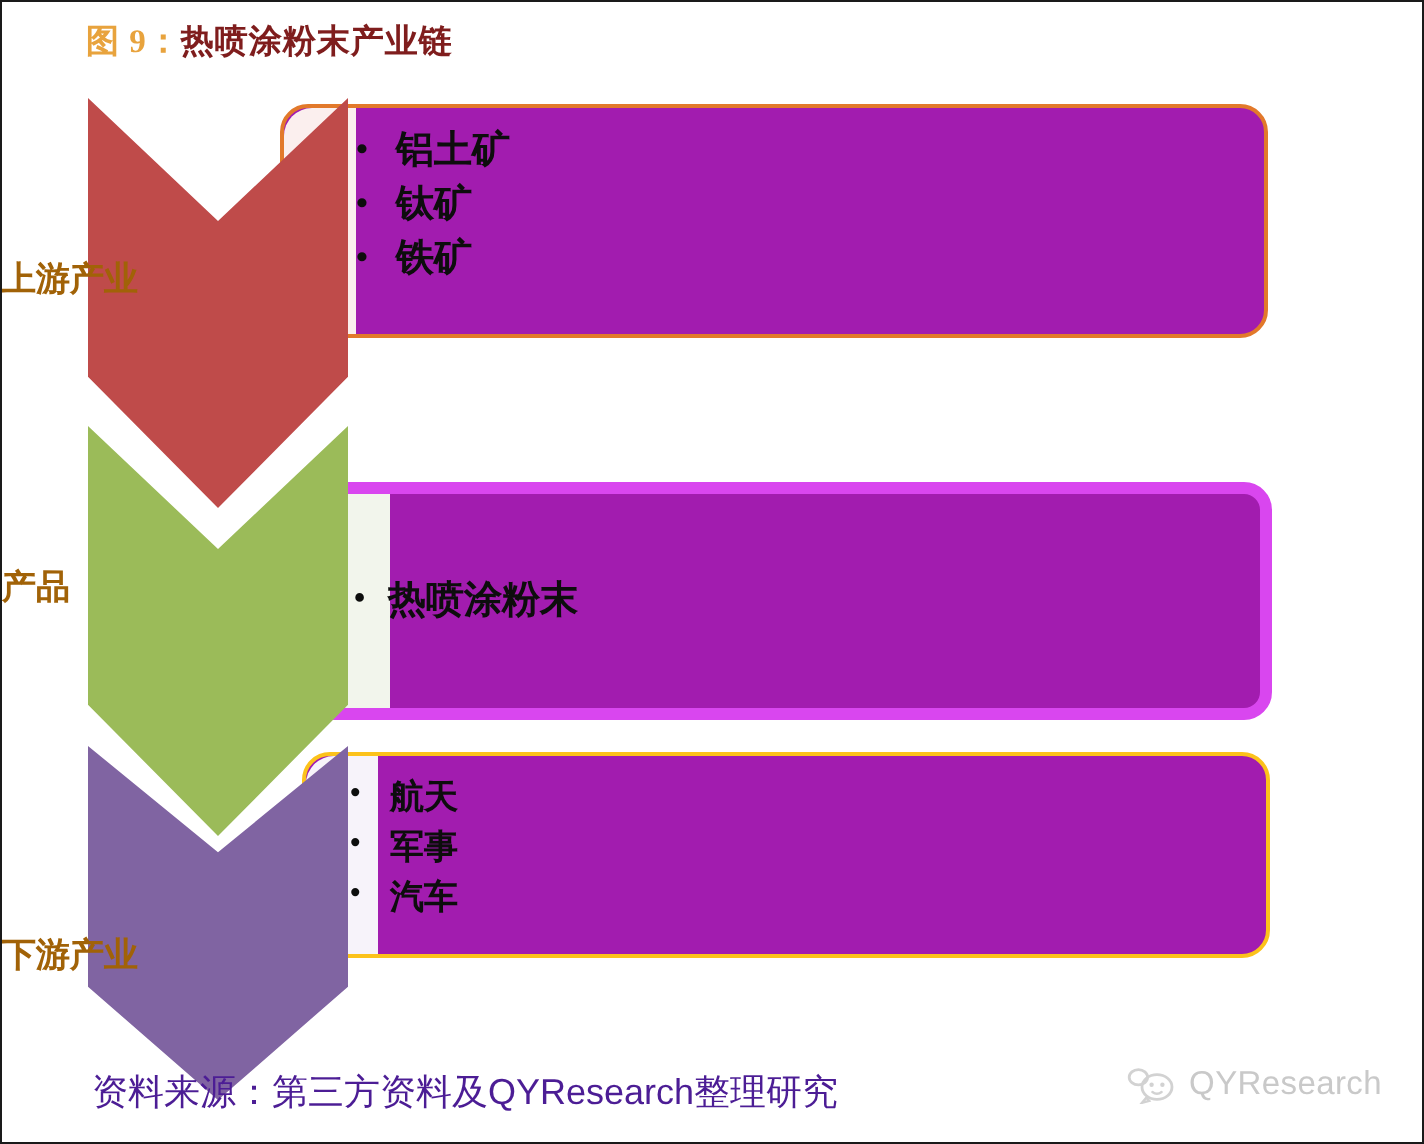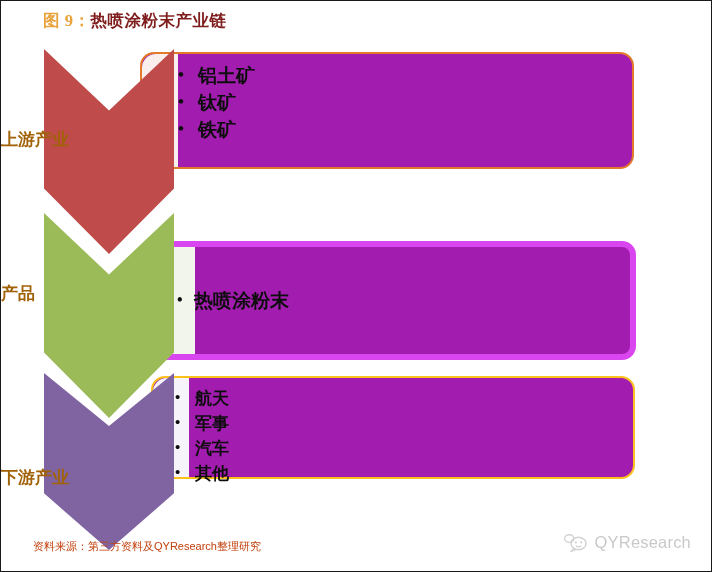--- a/index.html
+++ b/index.html
@@ -206,26 +206,26 @@
   }
   #box-downstream .box-list li::before {
     left: 0;
     top: -1px;
     font-size: 15px;
   }
 
   
   #source-note {
     position: absolute;
-    left: 32px;
+    left: 45px;
     top: 536px;
     font-family: "Liberation Sans", sans-serif;
-    font-size: 11px;
+    font-size: 18px;
     line-height: 18px;
-    color: #c2410c;
+    color: #4c1d95;
     white-space: nowrap;
     z-index: 7;
   }
 
   #brand-logo {
     position: absolute;
     right: 20px;
     top: 531px;
     display: flex;
     align-items: center;
@@ -282,21 +282,20 @@
       <li>热喷涂粉末</li>
     </ul>
   </div>
 
   <div class="content-box" id="box-downstream">
     <div class="box-tint"></div>
     <ul class="box-list">
       <li>航天</li>
       <li>军事</li>
       <li>汽车</li>
-      <li>其他</li>
     </ul>
   </div>
 
   <div id="source-note">资料来源：第三方资料及QYResearch整理研究</div>
 
   <div id="brand-logo">
     <span id="brand-logo-icon">
       <svg width="26" height="20" viewBox="0 0 26 20" xmlns="http://www.w3.org/2000/svg">
         <ellipse cx="15.5" cy="11.5" rx="7.5" ry="6.2" fill="none" stroke="#d2d2d2" stroke-width="1.4"></ellipse>
         <ellipse cx="6.2" cy="6.6" rx="4.6" ry="3.8" fill="none" stroke="#d2d2d2" stroke-width="1.4"></ellipse>

